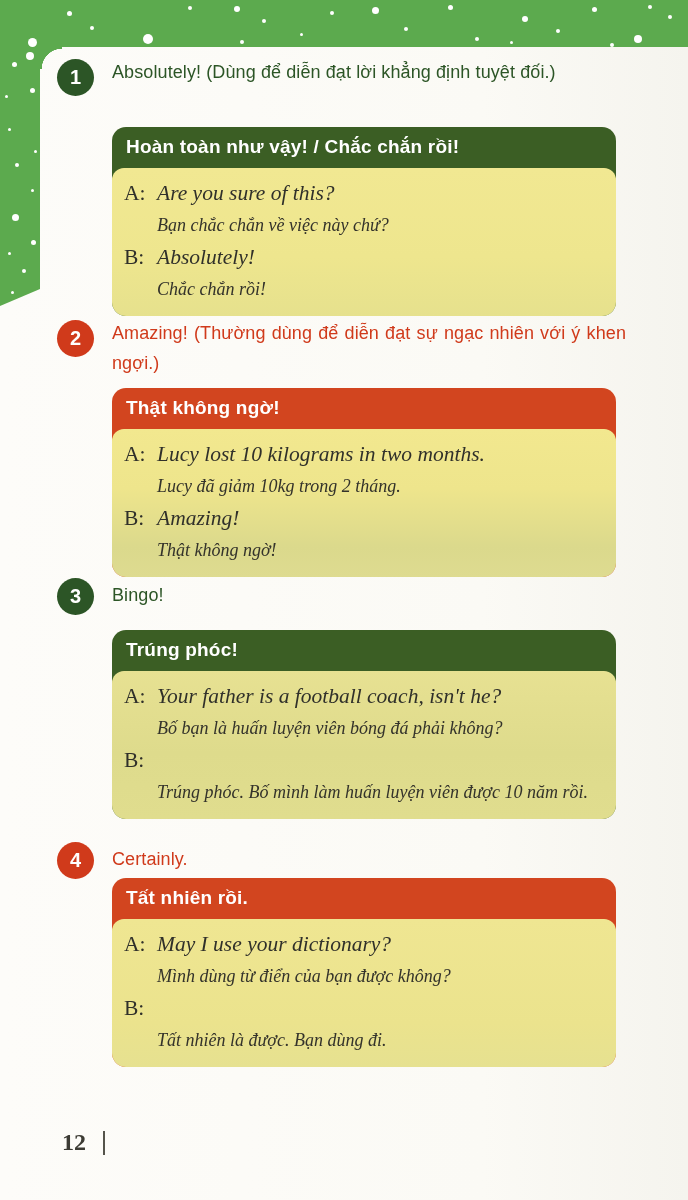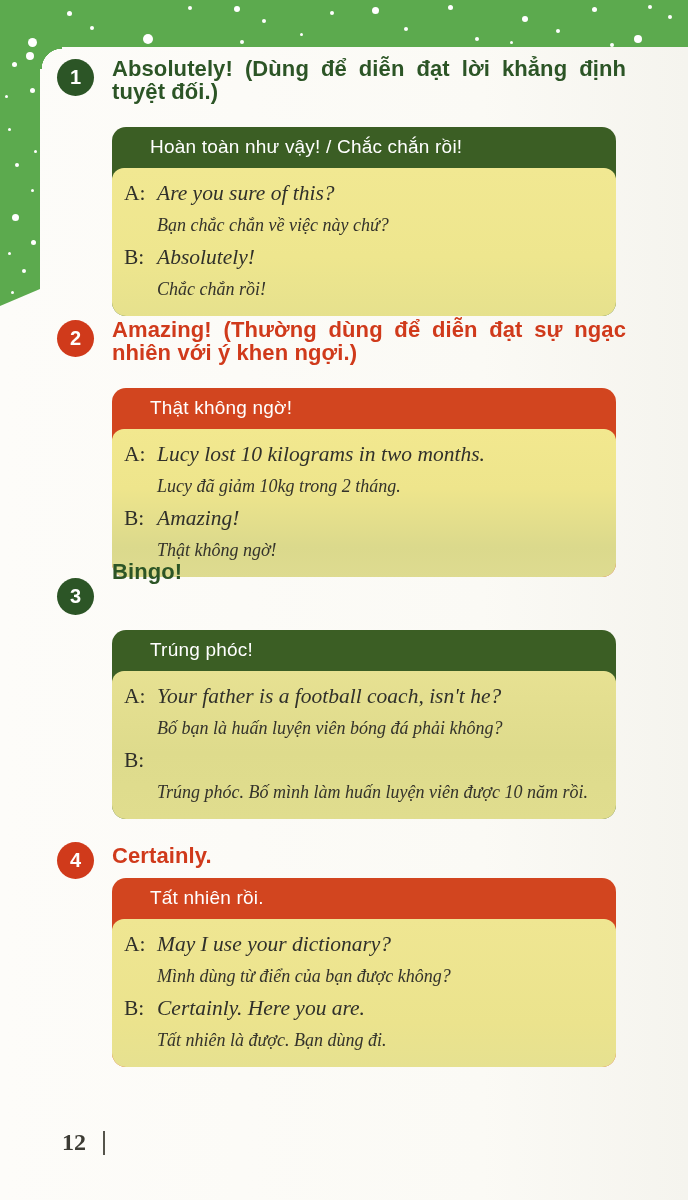--- a/index.html
+++ b/index.html
@@ -34,33 +34,33 @@
   .badge{
     position:absolute;left:57px;width:37px;height:37px;border-radius:50%;
     display:flex;align-items:center;justify-content:center;
     color:#fff;font-weight:700;font-size:20px;
   }
   .entry.green .badge{background:var(--green-dark);}
   .entry.red   .badge{background:var(--red-dark);}
 
   .heading{
     position:absolute;left:112px;width:514px;
-    font-weight:700;font-size:22px;line-height:23px;
+    font-weight:400;font-size:18px;line-height:30px;
     text-align:justify;-moz-text-align-last:left;text-align-last:left;
     letter-spacing:.1px;
   }
   .entry.green .heading{color:var(--green-dark);}
   .entry.red   .heading{color:var(--red-dark);}
 
   .card{position:absolute;left:112px;width:504px;border-radius:14px;}
   .entry.green .card{background:var(--green-bar);}
   .entry.red   .card{background:var(--red-bar);}
   .card .bar{
     padding:8px 18px 10px 14px;color:#fff;
-    font-weight:400;font-size:19px;line-height:23px;letter-spacing:.2px;margin-left:24px;
+    font-weight:700;font-size:19px;line-height:23px;letter-spacing:.2px;
   }
   .card .box{
     border-radius:12px 12px 14px 14px;
     padding:9px 16px 11px 12px;
   }
   .entry-0 .box{background:linear-gradient(180deg,#f1e892 0%,#eee68e 60%,#e6e18d 100%);}
   .entry-1 .box{background:linear-gradient(180deg,#f2e88f 0%,#eee58c 40%,#dbd98c 80%,#dedb90 100%);}
   .entry-2 .box{background:linear-gradient(180deg,#e7e192 0%,#dedb8c 55%,#e0dd8e 100%);}
   .entry-3 .box{background:linear-gradient(180deg,#efe692 0%,#ebe38d 70%,#e6e190 100%);}
 
@@ -176,21 +176,21 @@
           <span class="vi">Thật không ngờ!</span>
         </div>
       </div>
     </div>
   </div>
 
   <div class="entry entry-2 green">
     <div class="badge" style="top:578px">
         <span>3</span>
       </div>
-    <div class="heading" style="top:560px">Bingo!</div>
+    <div class="heading" style="top:580px">Bingo!</div>
     <div class="card" style="top:630px">
       <div class="bar">Trúng phóc!</div>
       <div class="box">
         <div class="turn">
           <span class="spk">A:</span>
           <span class="en">Your father is a football coach, isn't he?</span>
           <span class="vi">Bố bạn là huấn luyện viên bóng đá phải không?</span>
         </div>
         <div class="turn">
           <span class="spk">B:</span>
@@ -208,21 +208,20 @@
     <div class="card" style="top:878px">
       <div class="bar">Tất nhiên rồi.</div>
       <div class="box">
         <div class="turn">
           <span class="spk">A:</span>
           <span class="en">May I use your dictionary?</span>
           <span class="vi">Mình dùng từ điển của bạn được không?</span>
         </div>
         <div class="turn">
           <span class="spk">B:</span>
-          <span class="en">Certainly. Here you are.</span>
           <span class="vi">Tất nhiên là được. Bạn dùng đi.</span>
         </div>
       </div>
     </div>
   </div>
 
   <div class="footer">
     <span class="pagenum">12</span>
     <span class="divider"></span>
   </div>

